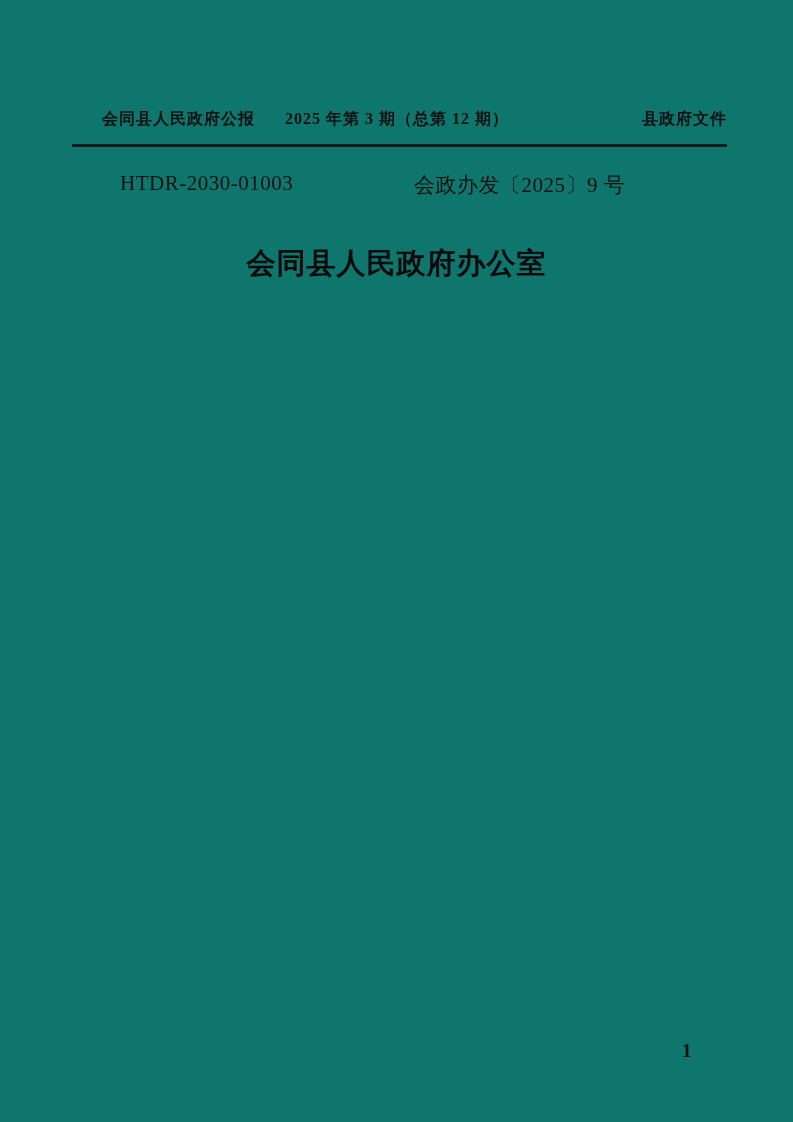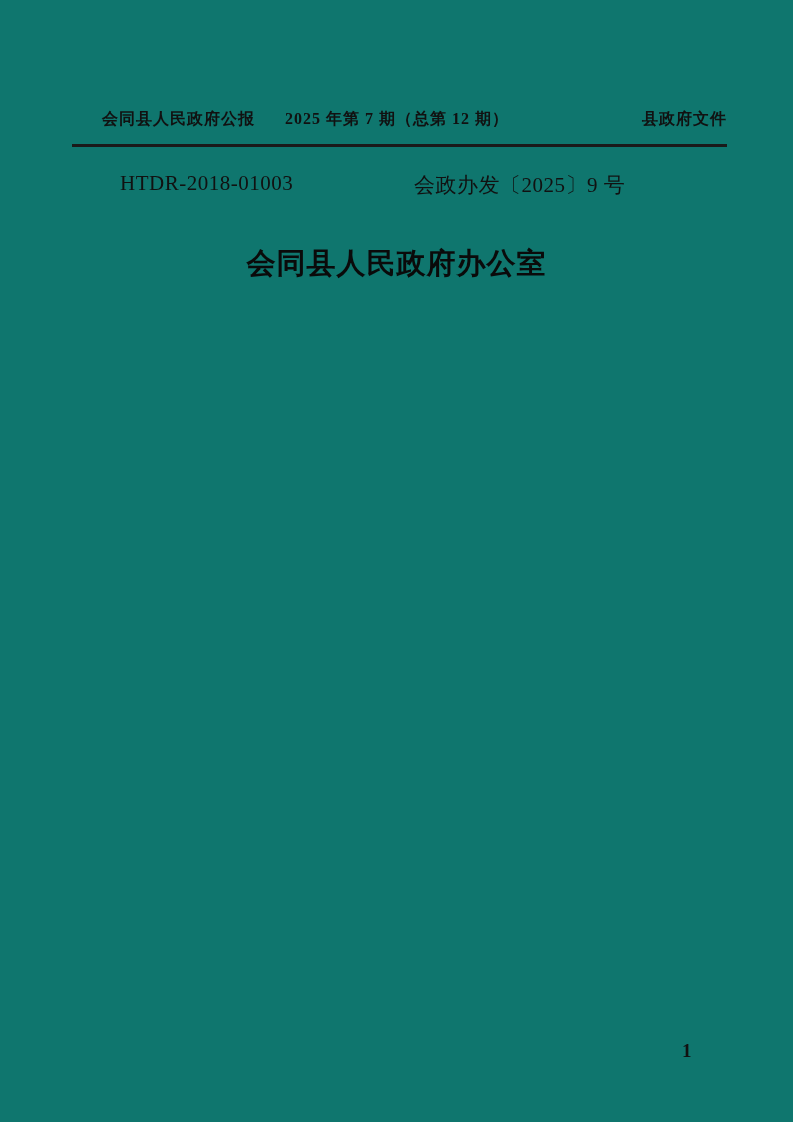--- a/index.html
+++ b/index.html
@@ -107,28 +107,28 @@
     font-weight: 600;
   }
 </style>
 </head>
 <body>
 
 <div class="page">
 
   <div class="running-header">
     <span class="gazette">会同县人民政府公报</span>
-    <span class="issue">2025 年第 7 期（总第 12 期）</span>
+    <span class="issue">2025 年第 3 期（总第 12 期）</span>
     <span class="category">县政府文件</span>
   </div>
 
   <div class="header-rule"></div>
 
   <div class="docnum-row">
-    <span class="doc-code">HTDR-2018-01003</span>
+    <span class="doc-code">HTDR-2030-01003</span>
     <span class="doc-number">会政办发〔2025〕9 号</span>
   </div>
 
   <div class="doc-title">
     <div>会同县人民政府办公室</div>
   </div>
 
   <div class="body-columns">
   </div>
 

